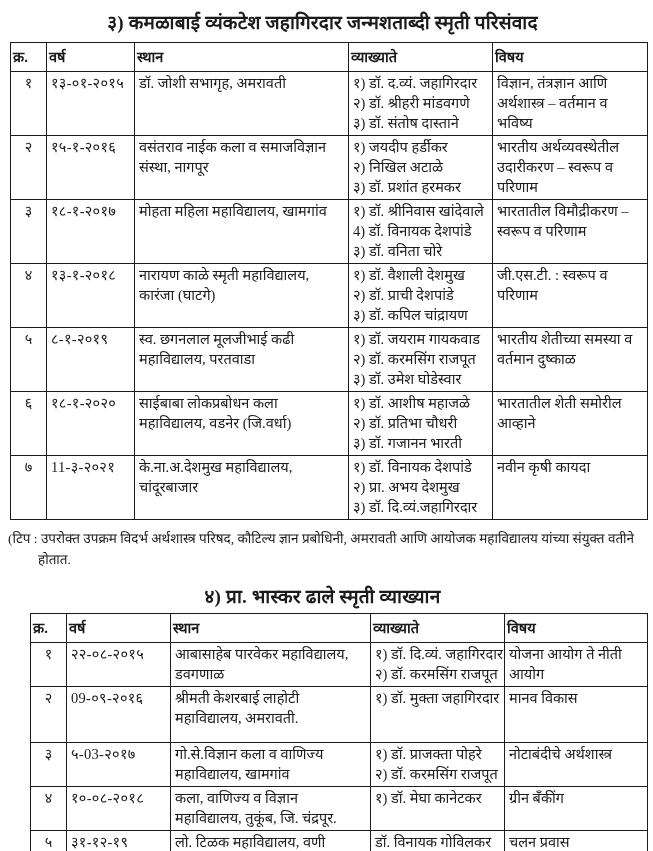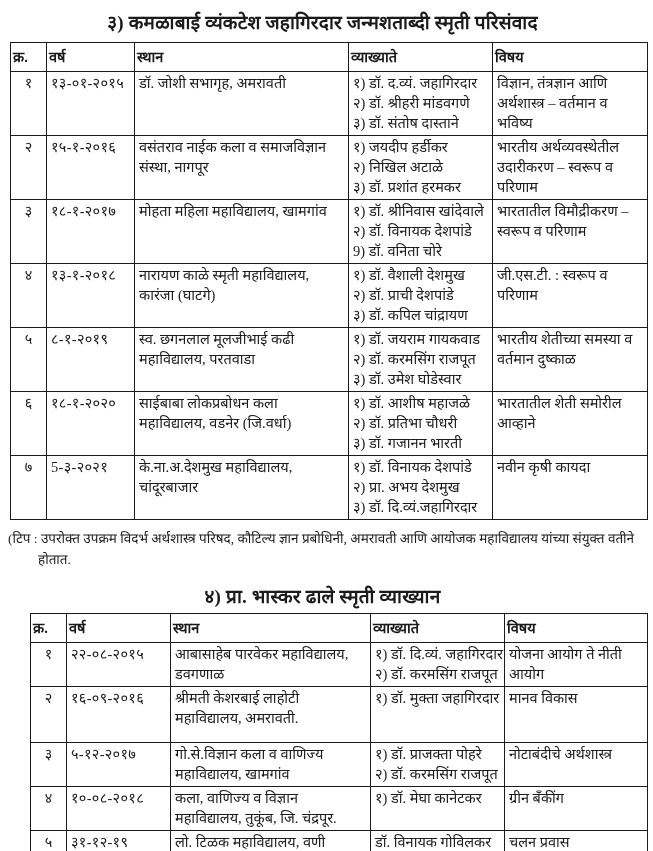--- a/index.html
+++ b/index.html
@@ -110,22 +110,22 @@
             <div class="speaker-line">३) डॉ. प्रशांत हरमकर</div>
           </td>
           <td class="c-topic">भारतीय अर्थव्यवस्थेतील उदारीकरण – स्वरूप व परिणाम</td>
         </tr>
         <tr>
           <td class="c-sr">३</td>
           <td class="c-year">१८-१-२०१७</td>
           <td class="c-place">मोहता महिला महाविद्यालय, खामगांव</td>
           <td class="c-speakers">
             <div class="speaker-line">१) डॉ. श्रीनिवास खांदेवाले</div>
-            <div class="speaker-line">२) डॉ. विनायक देशपांडे</div>
-            <div class="speaker-line">9) डॉ. वनिता चोरे</div>
+            <div class="speaker-line">4) डॉ. विनायक देशपांडे</div>
+            <div class="speaker-line">३) डॉ. वनिता चोरे</div>
           </td>
           <td class="c-topic">भारतातील विमौद्रीकरण – स्वरूप व परिणाम</td>
         </tr>
         <tr>
           <td class="c-sr">४</td>
           <td class="c-year">१३-१-२०१८</td>
           <td class="c-place">नारायण काळे स्मृती महाविद्यालय, कारंजा (घाटगे)</td>
           <td class="c-speakers">
             <div class="speaker-line">१) डॉ. वैशाली देशमुख</div>
             <div class="speaker-line">२) डॉ. प्राची देशपांडे</div>
@@ -150,21 +150,21 @@
           <td class="c-place">साईबाबा लोकप्रबोधन कला महाविद्यालय, वडनेर (जि.वर्धा)</td>
           <td class="c-speakers">
             <div class="speaker-line">१) डॉ. आशीष महाजळे</div>
             <div class="speaker-line">२) डॉ. प्रतिभा चौधरी</div>
             <div class="speaker-line">३) डॉ. गजानन भारती</div>
           </td>
           <td class="c-topic">भारतातील शेती समोरील आव्हाने</td>
         </tr>
         <tr>
           <td class="c-sr">७</td>
-          <td class="c-year">5-३-२०२१</td>
+          <td class="c-year">11-३-२०२१</td>
           <td class="c-place">के.ना.अ.देशमुख महाविद्यालय, चांदूरबाजार</td>
           <td class="c-speakers">
             <div class="speaker-line">१) डॉ. विनायक देशपांडे</div>
             <div class="speaker-line">२) प्रा. अभय देशमुख</div>
             <div class="speaker-line">३) डॉ. दि.व्यं.जहागिरदार</div>
           </td>
           <td class="c-topic">नवीन कृषी कायदा</td>
         </tr>
       </tbody>
   </table>
@@ -196,30 +196,30 @@
           <td class="c-year">२२-०८-२०१५</td>
           <td class="c-place">आबासाहेब पारवेकर महाविद्यालय, डवगणाळ</td>
           <td class="c-speakers">
             <div class="speaker-line">१) डॉ. दि.व्यं. जहागिरदार</div>
             <div class="speaker-line">२) डॉ. करमसिंग राजपूत</div>
           </td>
           <td class="c-topic">योजना आयोग ते नीती आयोग</td>
         </tr>
         <tr>
           <td class="c-sr">२</td>
-          <td class="c-year">१६-०९-२०१६</td>
+          <td class="c-year">09-०९-२०१६</td>
           <td class="c-place">श्रीमती केशरबाई लाहोटी महाविद्यालय, अमरावती.</td>
           <td class="c-speakers">
             <div class="speaker-line">१) डॉ. मुक्ता जहागिरदार</div>
           </td>
           <td class="c-topic">मानव विकास</td>
         </tr>
         <tr>
           <td class="c-sr">३</td>
-          <td class="c-year">५-१२-२०१७</td>
+          <td class="c-year">५-03-२०१७</td>
           <td class="c-place">गो.से.विज्ञान कला व वाणिज्य महाविद्यालय, खामगांव</td>
           <td class="c-speakers">
             <div class="speaker-line">१) डॉ. प्राजक्ता पोहरे</div>
             <div class="speaker-line">२) डॉ. करमसिंग राजपूत</div>
           </td>
           <td class="c-topic">नोटाबंदीचे अर्थशास्त्र</td>
         </tr>
         <tr>
           <td class="c-sr">४</td>
           <td class="c-year">१०-०८-२०१८</td>

